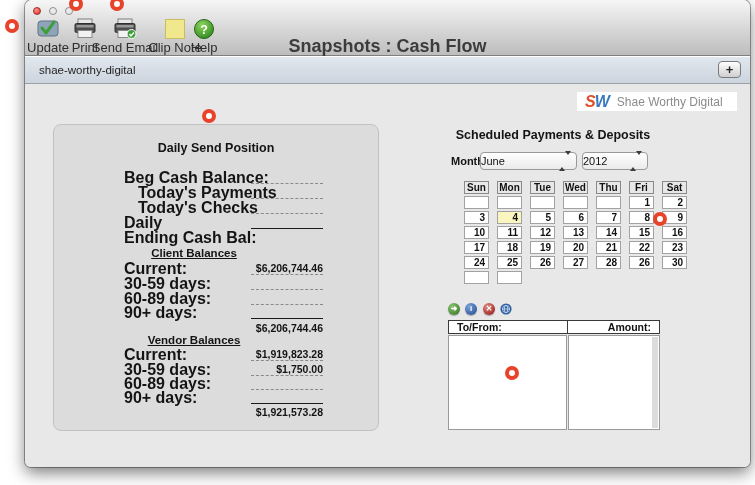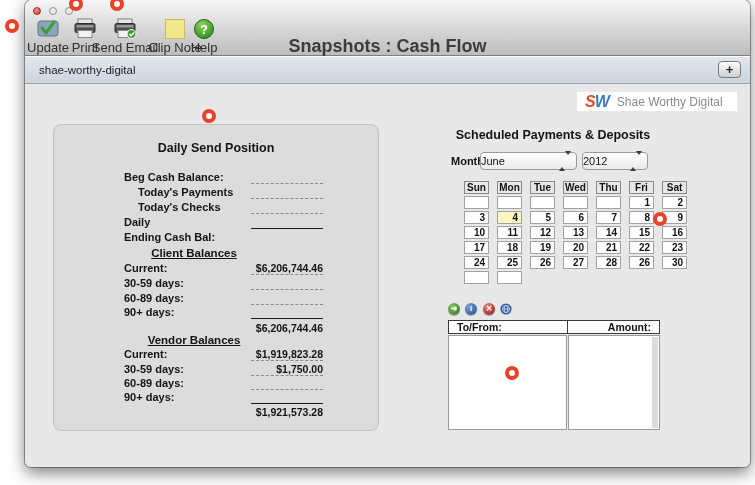--- a/index.html
+++ b/index.html
@@ -43,21 +43,21 @@
   .logo-mark .s { color:#e04e2a; }
   .logo-mark .w { color:#3a79c0; }
   .logo-text { font-size:12px; color:#8b8b8b; margin-left:8px; white-space:nowrap; }
 
   
   .cash-panel { position:absolute; left:28px; top:40px; width:326px; height:307px;
                 background:#dcdcdc; border:1px solid #c2c2c2; border-radius:8px; }
   .panel-title { position:absolute; left:0; right:0; top:16px; text-align:center;
                  font-size:12.5px; font-weight:bold; color:#141414; }
   .prow { position:absolute; left:0; right:0; height:13px; }
-  .plabel { position:absolute; left:70px; font-size:11px; font-weight:bold; color:#141414;
+  .plabel { position:absolute; left:70px; font-size:16px; font-weight:bold; color:#141414;
             line-height:13px; white-space:nowrap; }
   .plabel.ind { left:84px; }
   .psection { position:absolute; left:70px; width:140px; text-align:center; font-size:11.5px;
               font-weight:bold; color:#141414; text-decoration:underline; line-height:13px; }
   .pfield { position:absolute; left:197px; width:72px; height:13px; }
   .pfield.dashed { border-bottom:1px dashed #8a8a8a; }
   .pfield.solid  { border-bottom:1.5px solid #1a1a1a; }
   .pval { position:absolute; right:0; bottom:0; font-size:10.5px; font-weight:bold; color:#141414;
           line-height:12px; white-space:nowrap; }
 

